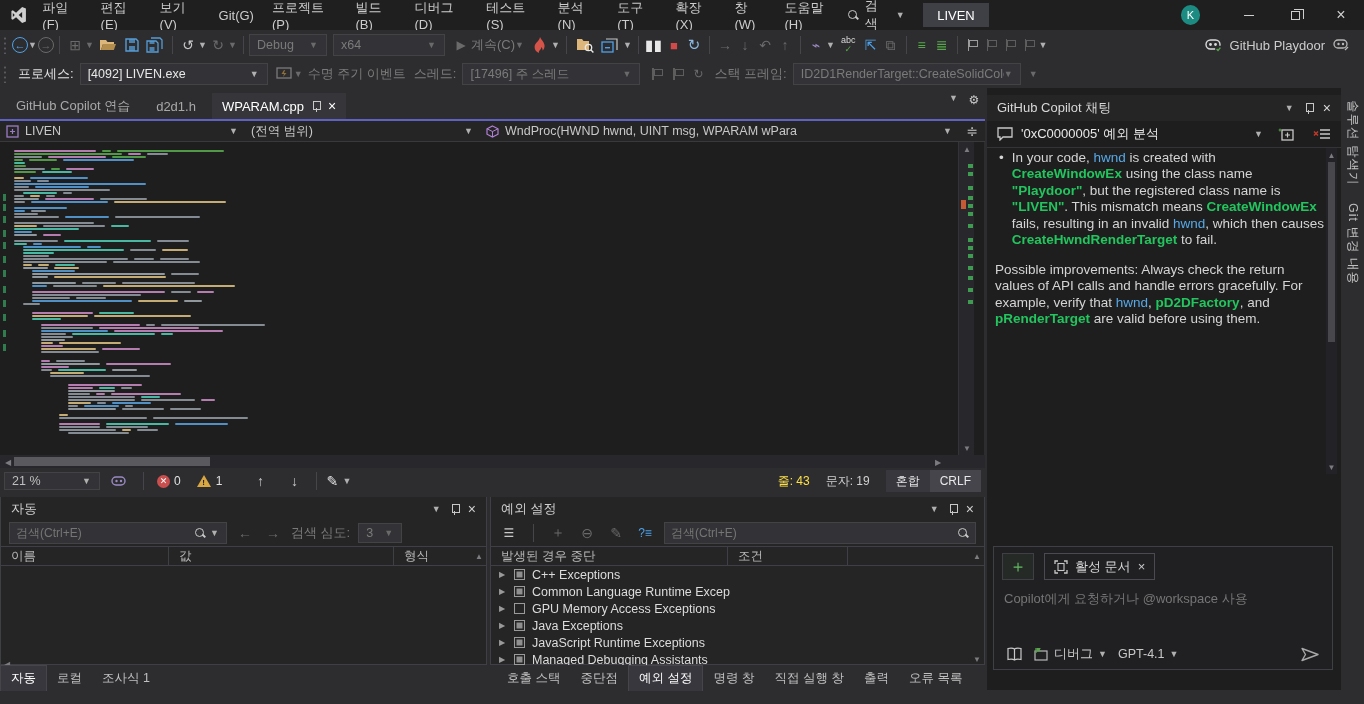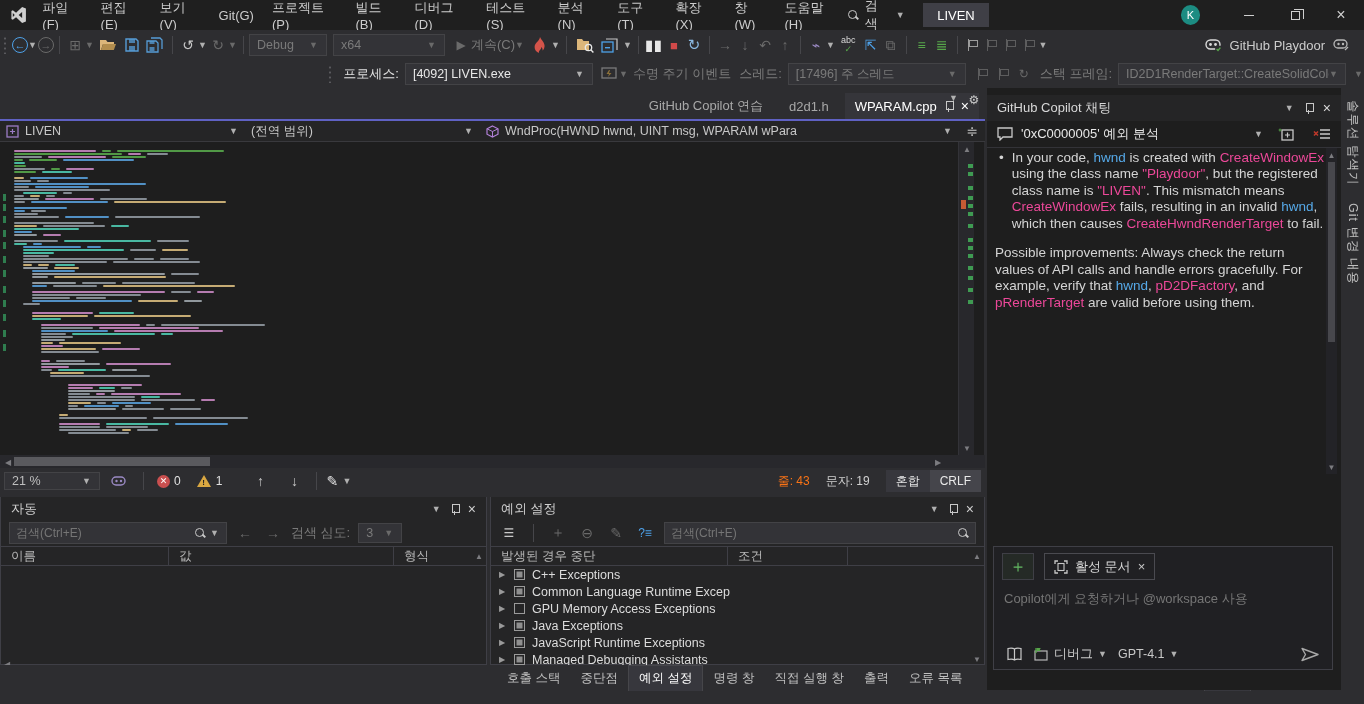--- a/index.html
+++ b/index.html
@@ -1,19 +1,19 @@
 <!DOCTYPE html>
 <html><head>
 <meta charset="utf-8">
 <style>
   * { margin:0; padding:0; box-sizing:border-box; }
   html,body { background:#111; }
   #root{ position:relative; width:1364px; height:704px; background:#2d2d30;
     font-family:"Liberation Sans",sans-serif; color:#cccccc; overflow:hidden; font-size:13px; }
-  .abs{ position:absolute;justify-content:flex-end; }
+  .abs{ position:absolute; }
   .flex{ display:flex; align-items:center; }
   .ico{ display:inline-flex; align-items:center; justify-content:center; width:20px; height:20px; color:#c8c8c8; font-size:14px; }
   .ico.dim{ color:#6a6a6a; }
   .chev{ font-size:9px; color:#b0b0b0; width:10px; }
   .chev.dim{ color:#6a6a6a; }
   .sep{ width:1px; height:18px; background:#46464a; margin:0 5px; }
   .grip{ width:4px; height:18px; margin:0 5px 0 3px;
     background-image:radial-gradient(circle, #5a5a5e 1px, transparent 1.2px);
     background-size:4px 5px; }
   
@@ -92,21 +92,21 @@
   #statusbar .inner{ display:flex;align-items:flex-start;padding-top:3px;gap:8px;}
   .sb-square{ width:9px;height:9px;border:1px solid #e8cfd6;margin-left:12px;margin-top:2px;}
   
   #copilot{ left:985px;top:88px;width:356px;height:602px;background:#1e1e1e;border-left:2px solid #2d2d30;}
   #cp-head{ height:26px;background:#252526;display:flex;align-items:center;padding:0 10px;color:#d8d8d8;margin-top:7px;}
   #cp-session{ height:27px;display:flex;align-items:center;padding:0 10px;gap:8px;border-bottom:1px solid #333338;color:#e8e8e8;}
   #cp-chat{ position:absolute;left:8px;top:62px;width:330px;height:318px;overflow:hidden;color:#d4d4d4;font-size:13.5px;line-height:1.22;}
   .msg-p{ margin-bottom:13px;}
   .msg-li{ display:flex;gap:8px;margin-bottom:13px;padding-left:4px;}
   .msg-li .bullet{ color:#d4d4d4;flex:none;}
-  .seg-b{ color:#ec4899;font-weight:normal;}
+  .seg-b{ color:#22c55e;font-weight:bold;}
   .seg-link{ color:#56a9e8;}
   #cp-feedback{ position:absolute;right:28px;top:392px;display:flex;align-items:center;gap:10px;color:#cfcfcf;font-size:13.5px;}
   #cp-scroll{ position:absolute;right:4px;top:60px;width:11px;height:326px;background:#232327;}
   #cp-scroll .thumb{ position:absolute;left:2px;top:14px;width:7px;height:180px;background:#47474c;}
   #cp-followups{ position:absolute;left:10px;top:407px;width:330px;color:#4a9eea;font-size:13.5px;line-height:1.18;}
   #cp-followups div{ margin-bottom:1px;}
   #cp-inputbox{ position:absolute;left:6px;top:458px;width:340px;height:124px;border:1px solid #3f3f46;background:#202023;}
   #cp-chiprow{ display:flex;align-items:center;gap:10px;padding:6px 8px;}
   #add-context-button{ width:32px;height:27px;border:1px solid #3f3f46;background:#252a26;color:#62b862;font-size:17px;display:flex;align-items:center;justify-content:center;}
   #context-chip{ height:27px;border:1px solid #4a4a50;display:flex;align-items:center;gap:7px;padding:0 9px;color:#d8d8d8;}
@@ -749,21 +749,21 @@
     <span style="color:#e0e0e0;">0</span>
     <span class="badge-tri" style="margin:0 5px 0 16px;">
         <span style="position:absolute;left:-1.5px;top:3px;font-size:8px;color:#1e1e1e;font-weight:bold;">!</span>
       </span>
     <span style="color:#e0e0e0;">1</span>
     <span class="ico" style="margin-left:28px;">↑</span>
     <span class="ico" style="margin-left:14px;">↓</span>
     <span class="sep" style="margin-left:12px;"></span>
     <span class="ico" style="color:#e8e8e8;">✎</span>
     <span class="chev">▼</span>
-    <span style="margin-left:auto;color:#f97316;">줄: 43</span>
+    <span style="margin-left:auto;color:#fde047;">줄: 43</span>
     <span style="margin-left:16px;color:#d0d0d0;">문자: 19</span>
     <span class="statbox" style="background:#37373d;margin-left:16px;color:#e8e8e8;">혼합</span>
     <span class="statbox" style="background:#45454b;color:#e8e8e8;margin-right:4px;">CRLF</span>
   </div>
 
   <div id="autos-panel" class="abs panel">
     <div class="panel-head">
       <span>자동</span>
       <span class="spacer"></span>
       <span class="chev">▼</span>

